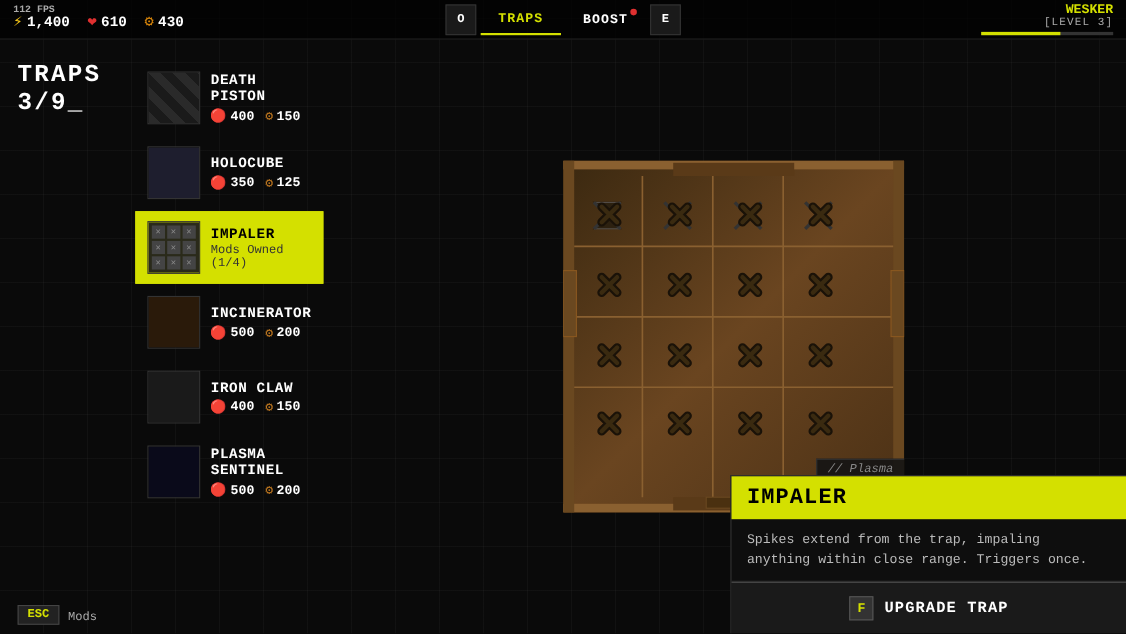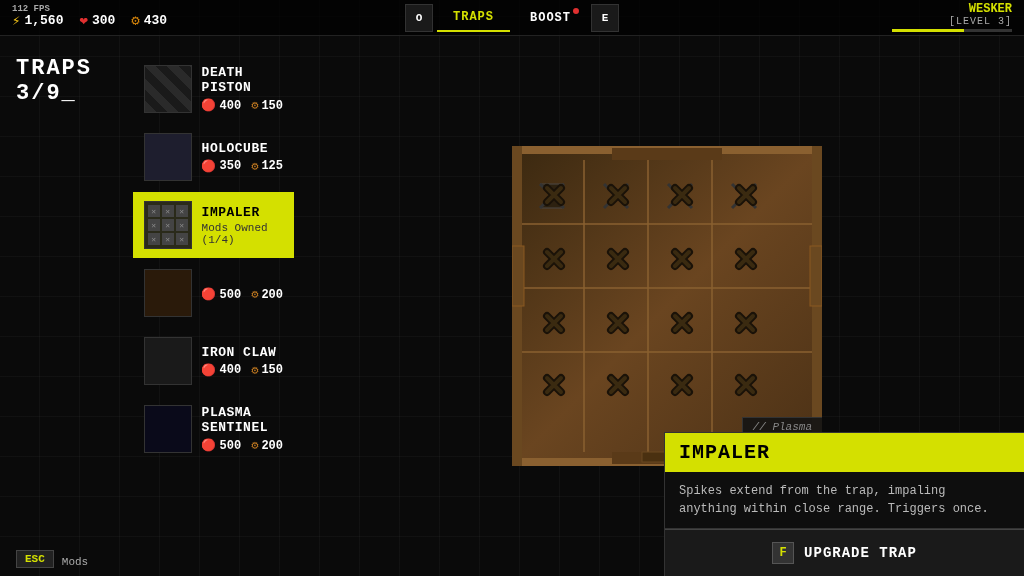--- a/index.html
+++ b/index.html
@@ -455,25 +455,25 @@
 </head>
 <body>
 
 <div class="bg"></div>
 
 <div class="hud-bar">
   <div class="hud-left">
     <span class="hud-eps">112 FPS</span>
     <div class="hud-stat" style="margin-left:0">
       <span class="stat-icon-yellow">⚡</span>
-      <span>1,560</span>
+      <span>1,400</span>
     </div>
     <div class="hud-stat">
       <span class="stat-icon-red">❤</span>
-      <span>300</span>
+      <span>610</span>
     </div>
     <div class="hud-stat">
       <span class="stat-icon-amber">⚙</span>
       <span>430</span>
     </div>
   </div>
 
   <div class="hud-center">
     <div class="nav-btn">O</div>
     <div class="nav-tab active">Traps</div>
@@ -556,20 +556,21 @@
           <div class="trap-name">Impaler</div>
           <div class="trap-sub">Mods Owned (1/4)</div>
         </div>
       </div>
 
       <div class="trap-item">
         <div class="trap-thumb">
           <div class="trap-thumb-inner thumb-incinerator"></div>
         </div>
         <div class="trap-info">
+          <div class="trap-name">Incinerator</div>
           <div class="trap-costs">
             <div class="cost-item">
               <span class="cost-icon-red">🔴</span>
               <span class="cost-val">500</span>
             </div>
             <div class="cost-item">
               <span class="cost-icon-amber">⚙</span>
               <span class="cost-val">200</span>
             </div>
           </div>

